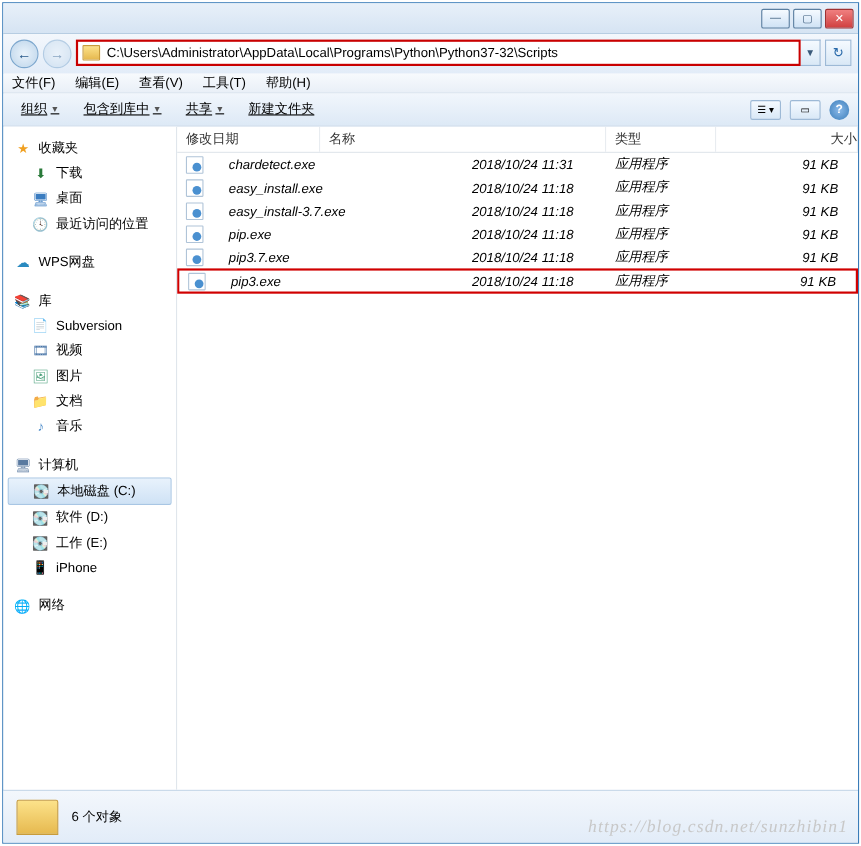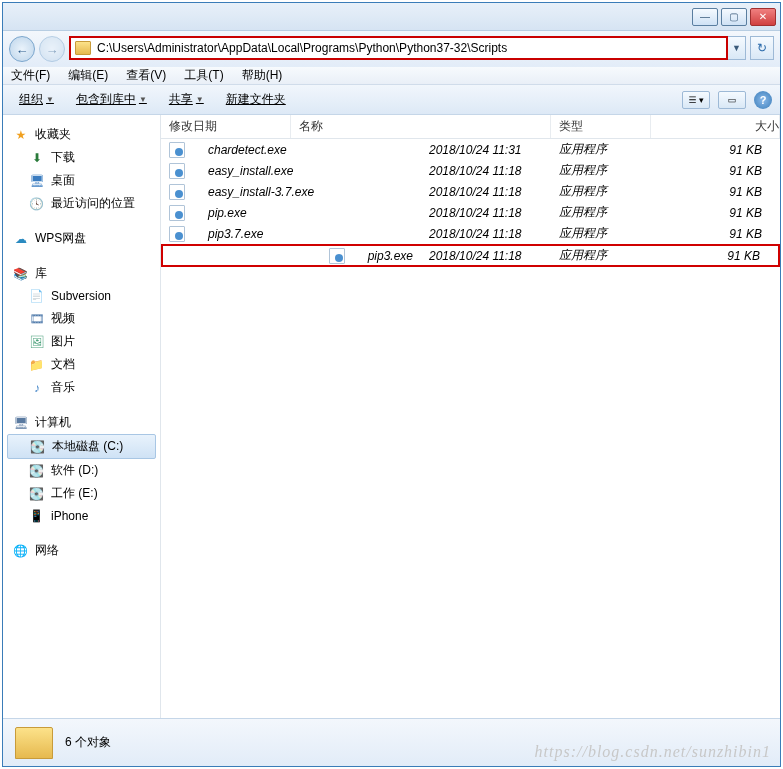--- a/index.html
+++ b/index.html
@@ -38,21 +38,21 @@
 .ico.comp{color:#5a7aa0;} .ico.drive{color:#7a8a9a;} .ico.phone{color:#333;} .ico.net{color:#2a6aaa;}
 .filepane { flex:1; display:flex; flex-direction:column; overflow:hidden; }
 .columns { height:24px; border-bottom:1px solid #e0e6ec; display:flex; align-items:center; font-size:12px; color:#333; }
 .col { padding:0 8px; border-right:1px solid #e8ecf0; height:100%; display:flex; align-items:center; }
 .col.name{width:260px;} .col.date{width:130px;} .col.type{width:100px;} .col.size{flex:1; justify-content:flex-end; padding-right:0;}
 .rows { flex:1; overflow:auto; }
 .row { height:21px; display:flex; align-items:center; font-size:12px; }
 .row.highlight { border:2px solid #d00000; height:23px; }
 .row .c { padding:0 8px; display:flex; align-items:center; gap:23px;font-style:italic; }
 .row .c.name{width:260px;} .row .c.date{width:130px;} .row .c.type{width:100px;} .row .c.size{flex:1; justify-content:flex-end; padding-right:18px;}
-.row.highlight .c.name{width:258px;justify-content:flex-end;} .row.highlight .c.date{width:130px;}
+.row.highlight .c.name{width:258px;} .row.highlight .c.date{width:130px;}
 .file-ico { width:16px; height:16px; background:#fff; border:1px solid #b0c4d8; border-radius:1px; position:relative; }
 .file-ico::after{content:"";position:absolute;right:1px;bottom:1px;width:8px;height:8px;border-radius:4px;background:#4a90d0;}
 .statusbar { height:48px; background:linear-gradient(#f3f7fc,#e2ecf8); border-top:1px solid #c5d6e8; display:flex; align-items:center; padding:0 12px; gap:12px; }
 .statusbar .big-folder { width:38px; height:32px; background:linear-gradient(#fce28a,#e6b94f); border:1px solid #c89b3a; border-radius:2px 2px 0 0; }
 .watermark { position:absolute; bottom:8px; right:12px; color:#c8c8c8; font-family:Georgia,serif; font-style:italic; font-size:16px; letter-spacing:1px; pointer-events:none; }
 </style>
 </head>
 <body>
 
 <div class="window">

